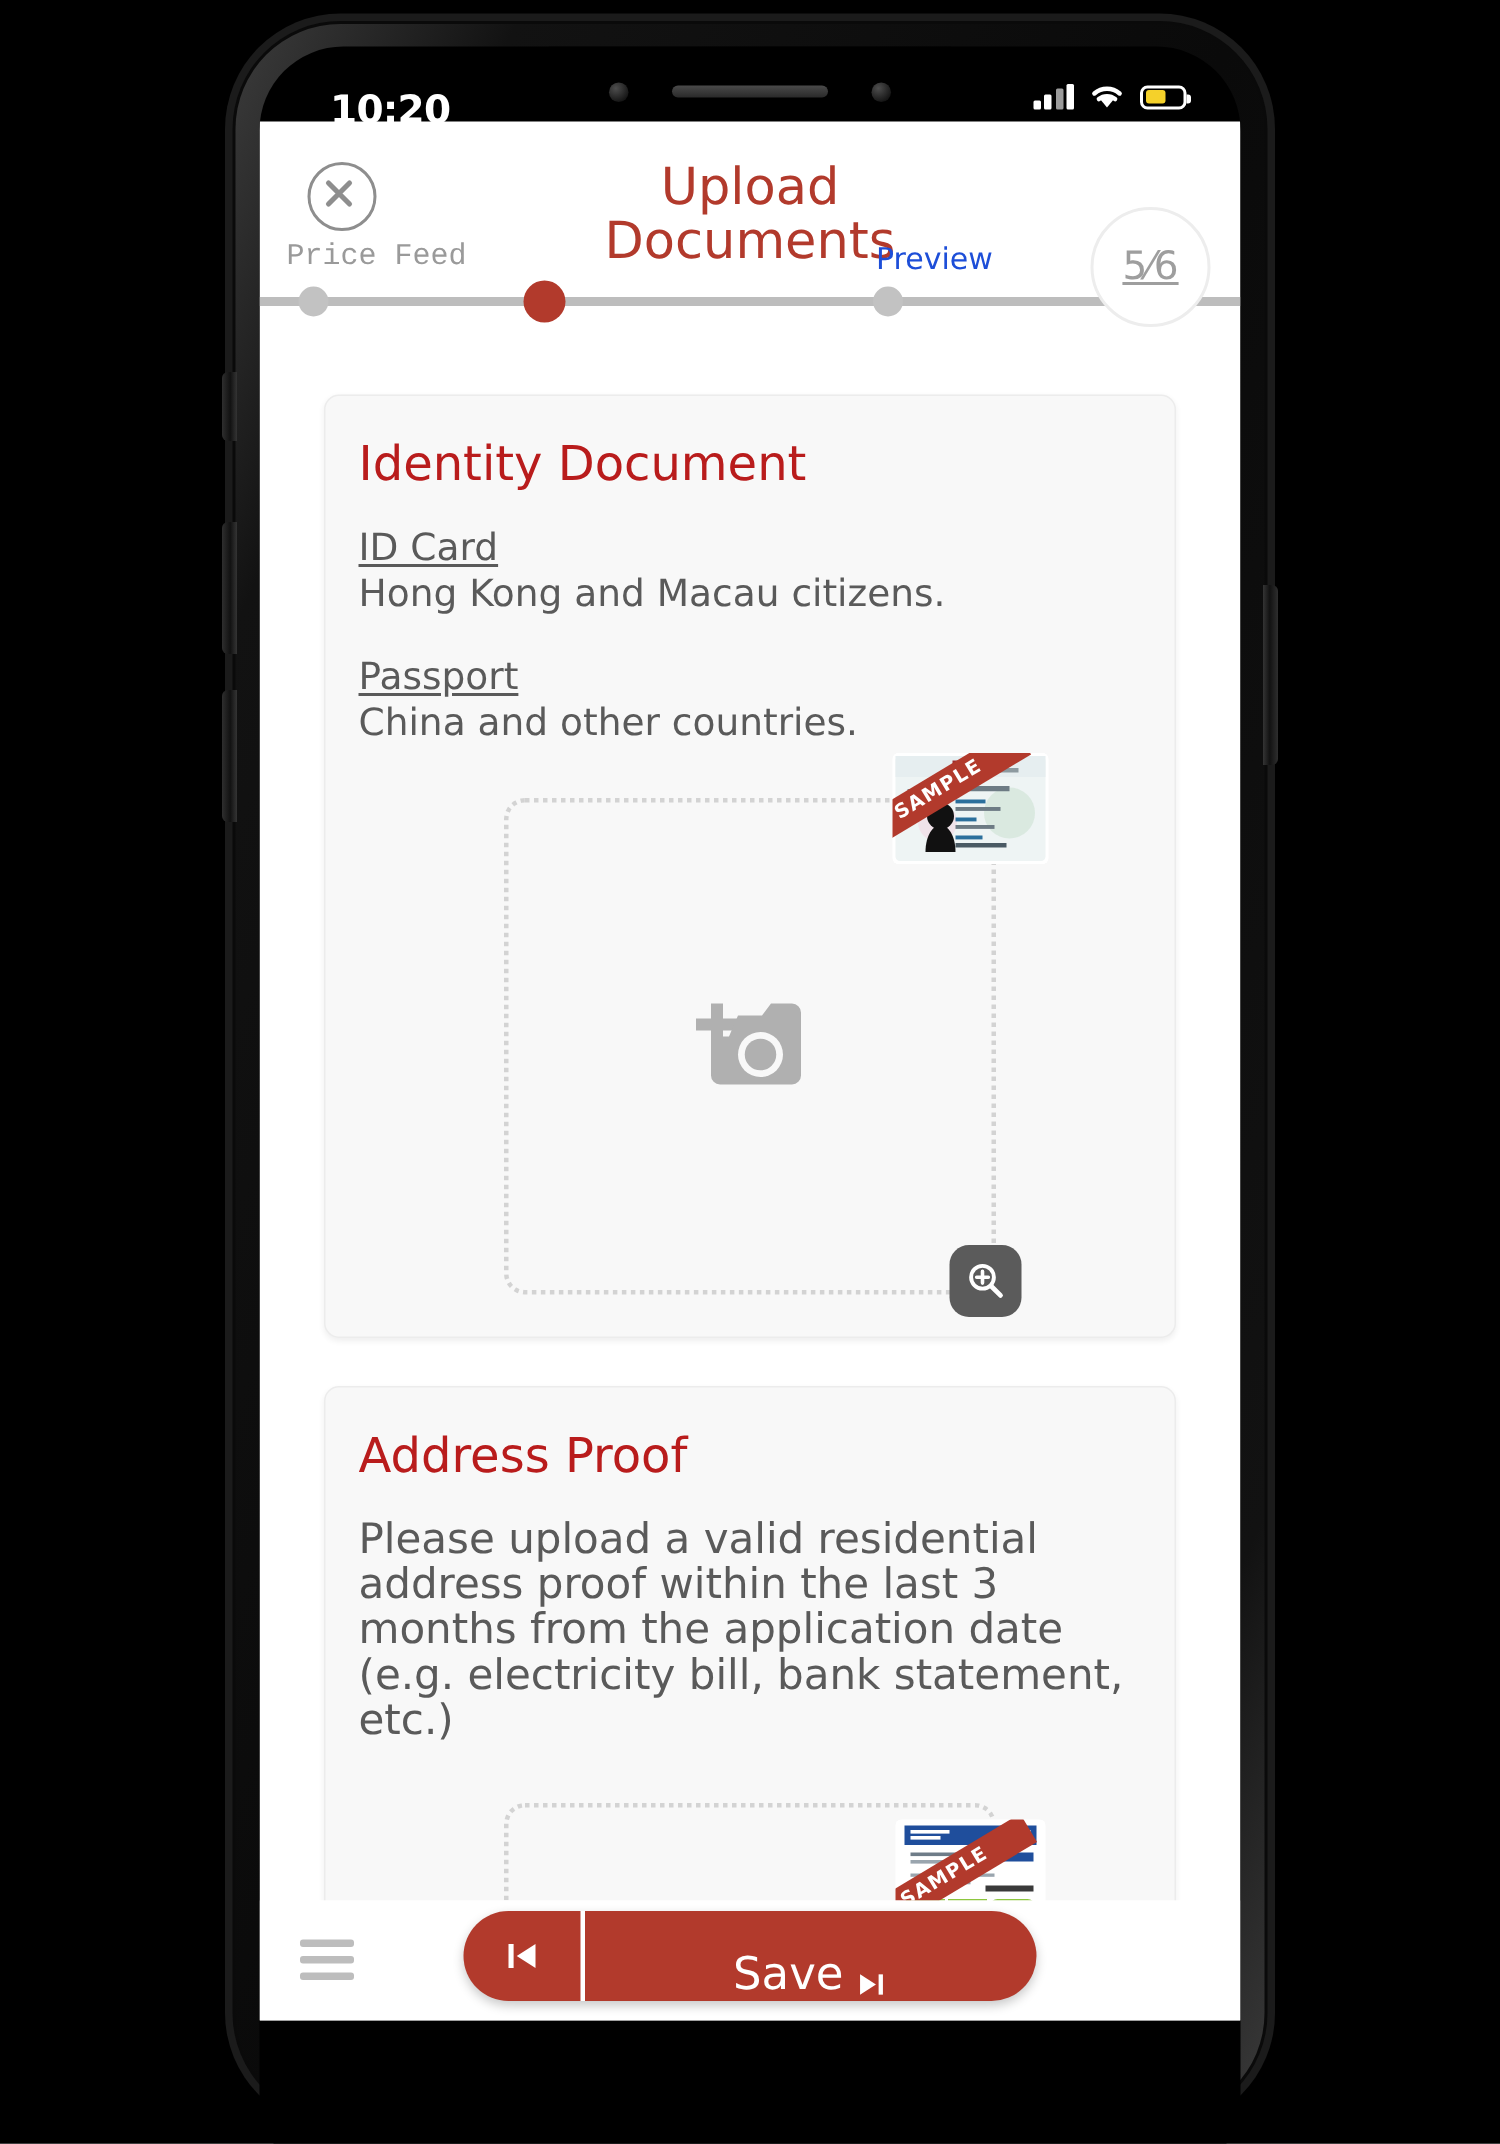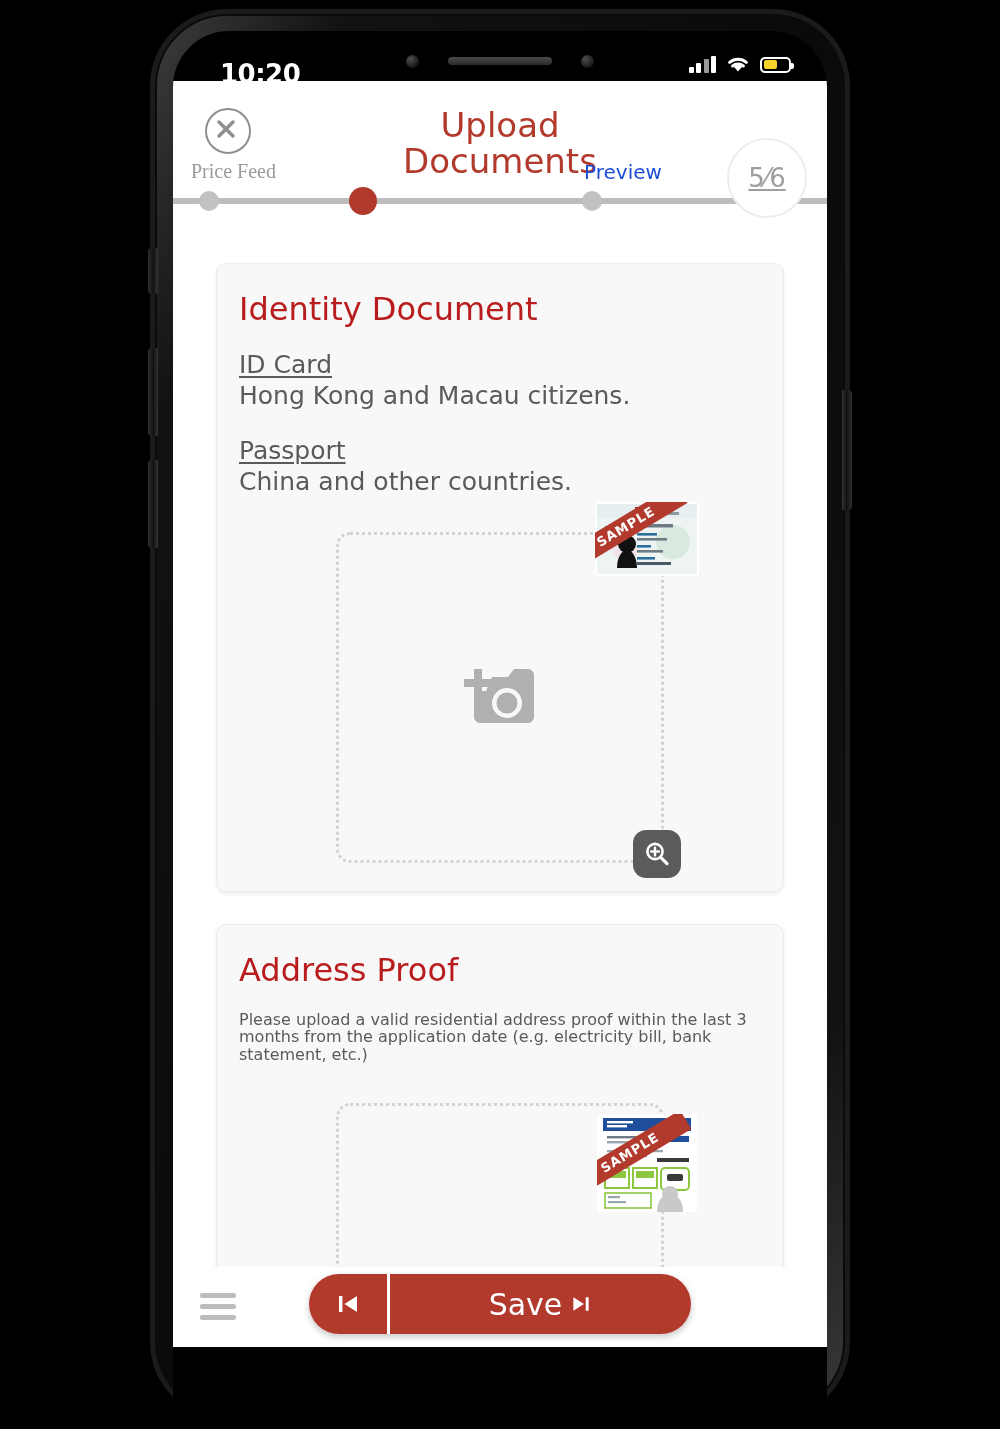--- a/index.html
+++ b/index.html
@@ -164,21 +164,21 @@
     border: 2px solid #8e8e8e;
     border-radius: 50%;
     cursor: pointer;
   }
   #close-button svg { display:block; }
   #step-prev-label {
     position: absolute;
     left: 18px; top: 79px;
     font-size: 20px;
     color: #9a9a9a;
-    font-family: Liberation Serif, serif;
+    font-family: Liberation Mono, monospace;
   }
   #header-title {
     position: absolute;
     left: 50%;
     transform: translateX(-50%);
     top: 26px;
     width: 300px;
     text-align: center;
     font-size: 34px;
     line-height: 36px;
@@ -267,21 +267,21 @@
     display: inline-block;
     cursor: pointer;
   }
   .doc-desc {
     font-size: 25px;
     color: #5a5a5a;
     margin-top: 2px;
   }
   .spacer-sm { height: 26px; }
   .card-desc {
-    font-size: 16px;
+    font-size: 28px;
     line-height: 1.08;
     color: #5a5a5a;
   }
 
   
   .dropzone {
     position: relative;
     margin: 36px auto 0 auto;
     width: 322px;
     height: 325px;
@@ -390,21 +390,21 @@
     width: 78px;
     display: flex;
     align-items: center;
     justify-content: center;
     border-right: 3px solid #fff;
     cursor: pointer;
   }
   #save-button {
     flex: 1;
     display: flex;
-    align-items: center;
+    align-items: flex-end;
     justify-content: center;
     gap: 8px;
     color: #fff;
     font-size: 30px;
     cursor: pointer;
     font-family: "DejaVu Sans", sans-serif;
   }
   .tri { display: inline-block; }
 
   

